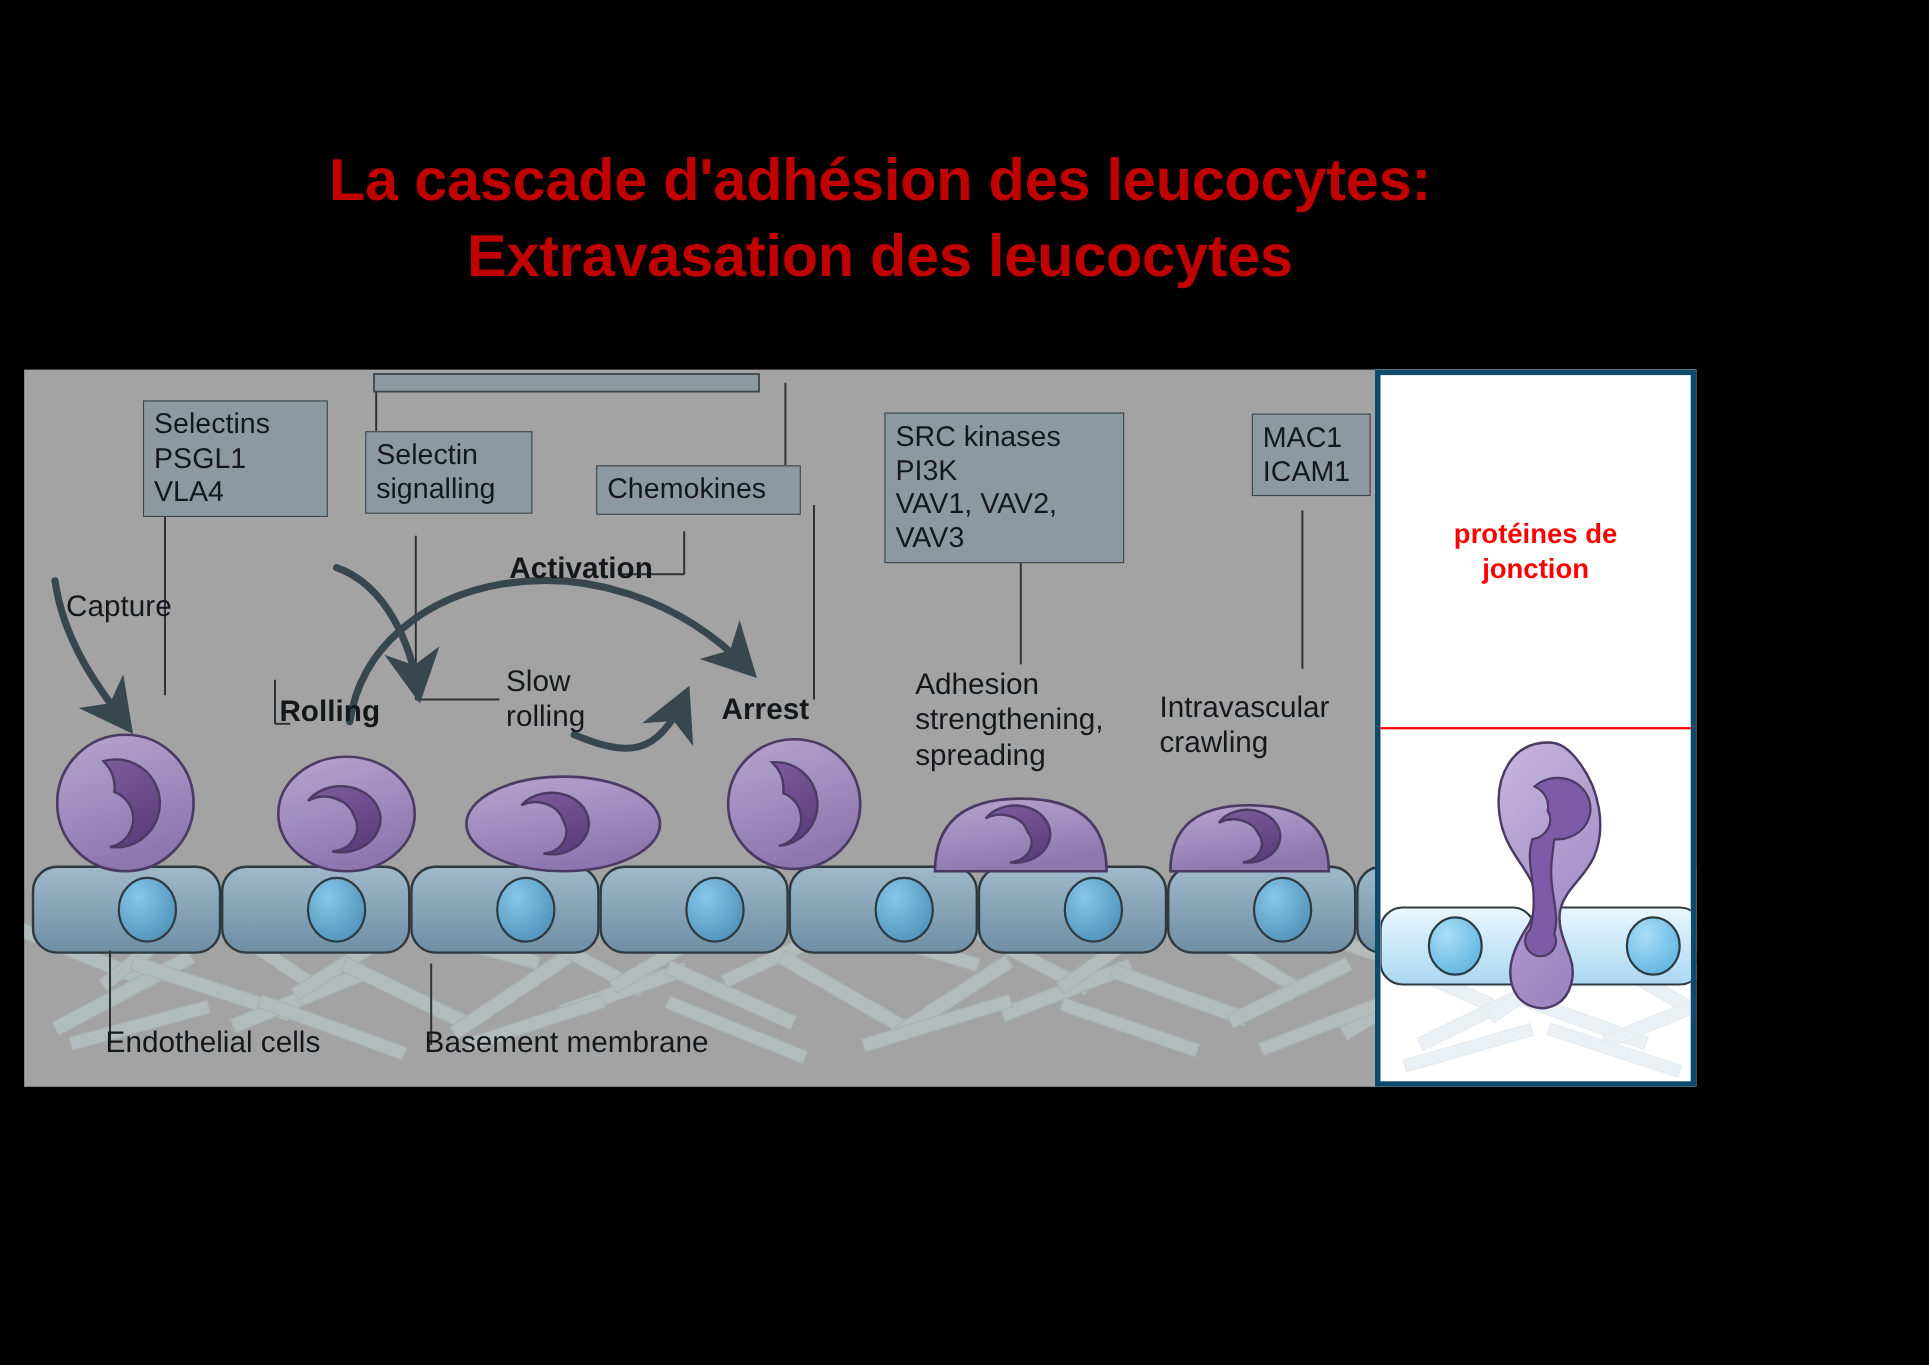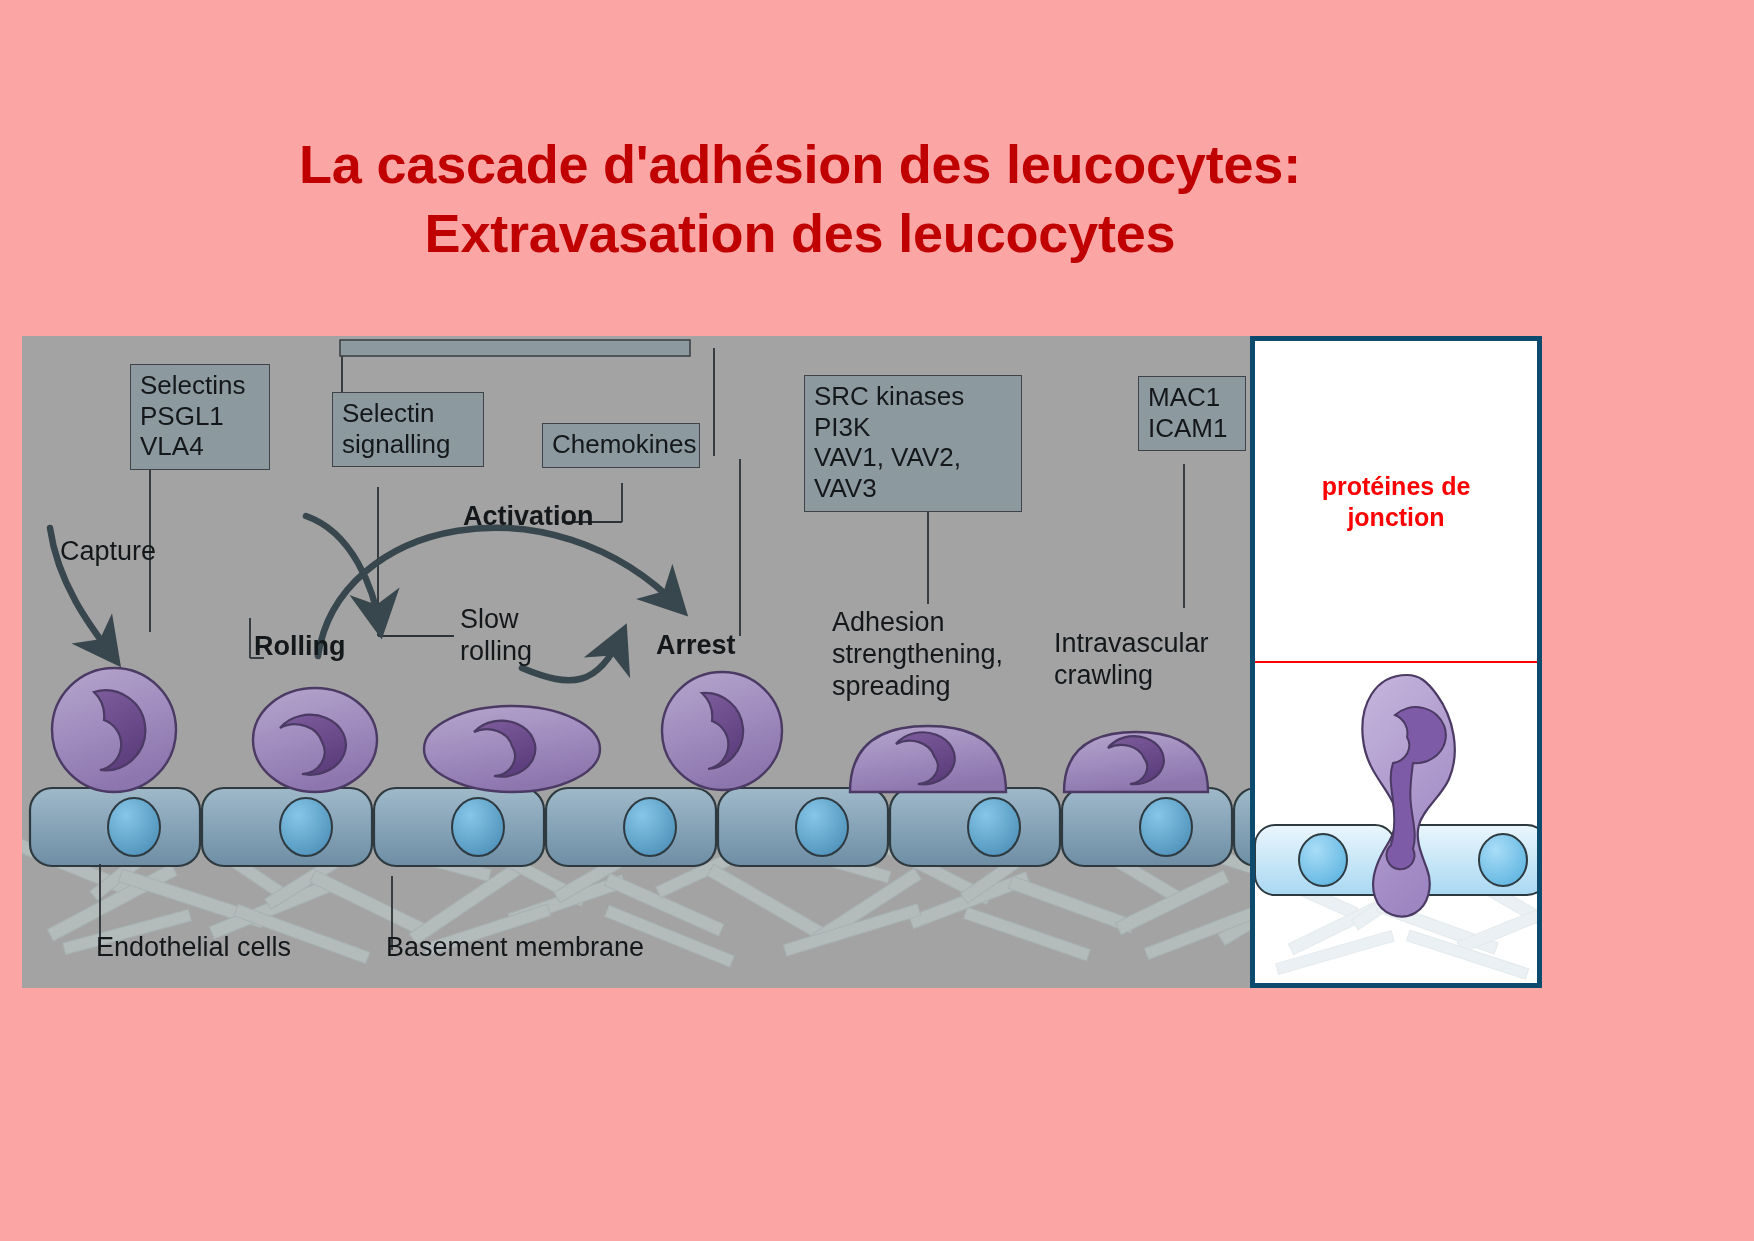--- a/index.html
+++ b/index.html
@@ -7,21 +7,21 @@
     margin: 0; padding: 0;
     width: 1754px; height: 1241px;
     background: #ffffff;
     font-family: "Liberation Sans", sans-serif;
     overflow: hidden;
   }
   #page {
     position: relative;
     width: 1754px;
     height: 1241px;
-    background: #fca5a5;
+    background: #000000;
   }
 
   
   #slide-title {
     position: absolute;
     left: 0; top: 130px;
     width: 1600px;
     text-align: center;
     color: #C00000;
     font-size: 54px;
@@ -245,26 +245,26 @@
       </g>
 
       <g stroke="#2c3236" stroke-width="1.8">
         <line x1="78" y1="528" x2="78" y2="614"></line>
         <line x1="370" y1="540" x2="370" y2="614"></line>
       </g>
 
       <rect x="318" y="4" width="350" height="16" fill="#8c9aa0" stroke="#3d4347" stroke-width="1.6"></rect>
     </svg>
 
-    <div class="lbox" style="left:108px; top:28px; width:140px;">Selectins
+    <div class="lbox" style="left:108px; top:28px; width:168px;">Selectins
 PSGL1
 VLA4</div>
     <div class="lbox" style="left:310px; top:56px; width:152px;">Selectin
 signalling</div>
-    <div class="lbox" style="left:520px; top:87px; width:158px;">Chemokines</div>
+    <div class="lbox" style="left:520px; top:87px; width:186px;">Chemokines</div>
     <div class="lbox" style="left:782px; top:39px; width:218px;">SRC kinases
 PI3K
 VAV1, VAV2, VAV3</div>
     <div class="lbox" style="left:1116px; top:40px; width:108px;">MAC1
 ICAM1</div>
 
     <div class="plainlabel" style="left:38px; top:200px;">Capture</div>
     <div class="boldlabel" style="left:410px; top:165px;margin-left:31px;">Activation</div>
     <div class="boldlabel" style="left:232px; top:295px;">Rolling</div>
     <div class="plainlabel" style="left:438px; top:268px; text-align:left;">Slow

